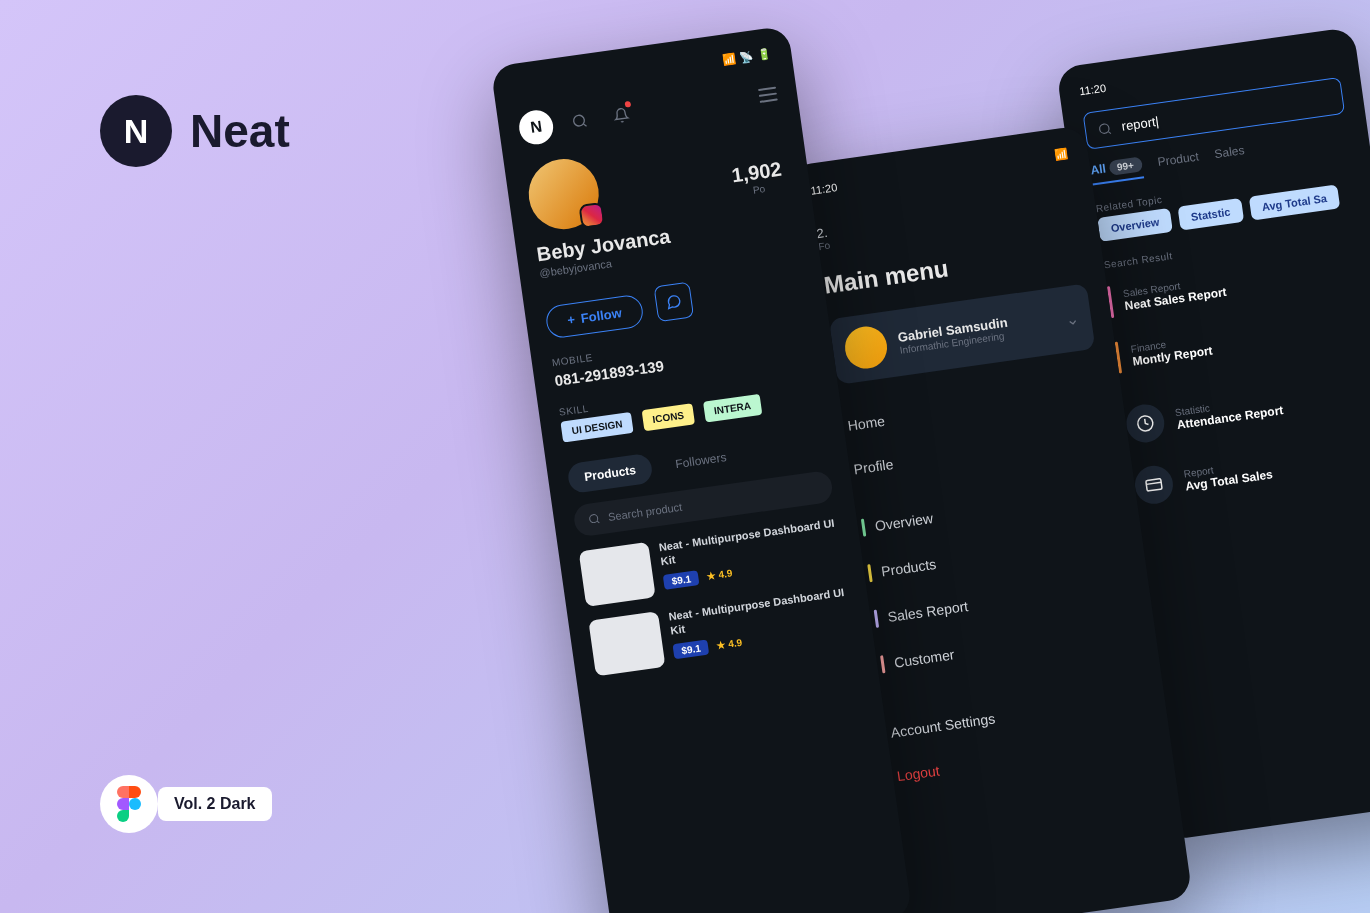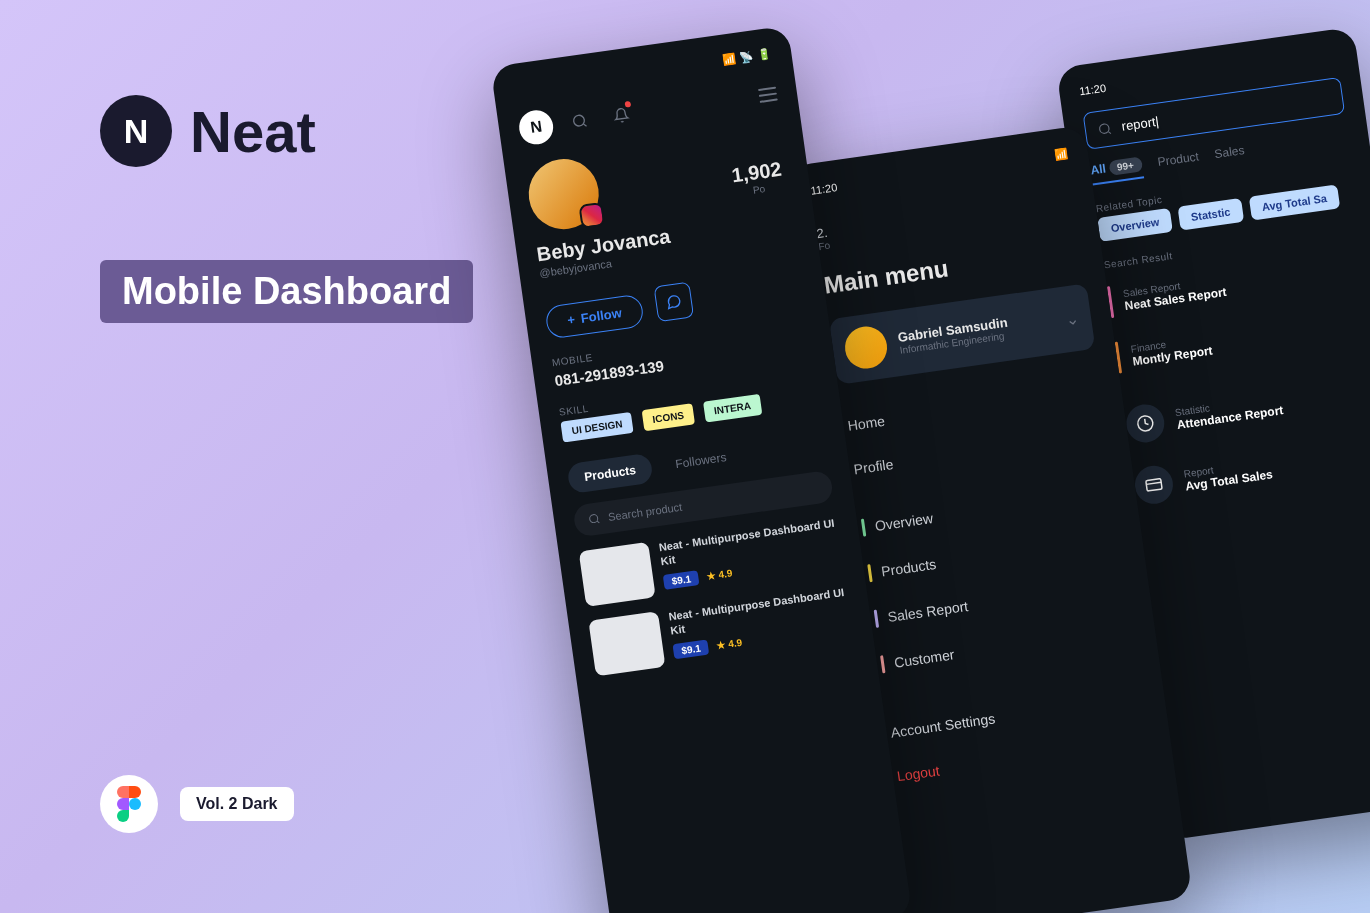--- a/index.html
+++ b/index.html
@@ -1,22 +1,22 @@
 <!DOCTYPE html>
 <html><head>
 <meta charset="utf-8">
 <style>
 *{margin:0;padding:0;box-sizing:border-box;font-family:-apple-system,BlinkMacSystemFont,'Segoe UI',sans-serif}
 body{width:1370px;height:913px;background:linear-gradient(135deg,#d4c5f9 0%,#c8b8f0 40%,#b8cef5 100%);position:relative;overflow:hidden}
 .brand{position:absolute;top:95px;left:100px;display:flex;align-items:center;gap:18px}
 .brand-logo{width:72px;height:72px;border-radius:50%;background:#1a1a2e;display:flex;align-items:center;justify-content:center;color:#fff;font-size:34px;font-weight:700}
-.brand-name{font-size:58px;font-weight:800;color:#1a1a2e}
+.brand-name{font-size:46px;font-weight:800;color:#1a1a2e}
 .headline{position:absolute;top:260px;left:100px}
 .badge{display:inline-block;background:#6b5b95;color:#fff;padding:10px 22px;border-radius:6px;font-size:38px;font-weight:700;margin-bottom:14px}
-.tools{position:absolute;bottom:80px;left:100px;display:flex;align-items:center;gap:22px}
+.tools{position:absolute;bottom:80px;left:100px;display:flex;align-items:center;}
 .figma-badge{width:58px;height:58px;border-radius:50%;background:#fff;display:flex;align-items:center;justify-content:center}
 .vol-badge{background:#fff;color:#1a1a2e;padding:8px 16px;border-radius:8px;font-size:16px;font-weight:700}
 .phones{position:absolute;right:-80px;top:-40px;width:900px;height:1000px;transform:rotate(-8deg)}
 .screen{position:absolute;background:#0f1419;border-radius:24px;box-shadow:0 30px 80px rgba(0,0,0,.4);padding:20px;color:#e8e8e8}
 .screen1{left:0;top:40px;width:300px;height:900px;z-index:3}
 .screen2{left:280px;top:180px;width:300px;height:780px;z-index:2}
 .screen3{left:560px;top:120px;width:300px;height:780px;z-index:1}
 .status-bar{display:flex;justify-content:space-between;align-items:center;font-size:11px;margin-bottom:16px;color:#fff}
 .status-icons{display:flex;gap:4px;align-items:center}
 .s1-top{display:flex;align-items:center;gap:12px;margin-bottom:18px}
@@ -81,21 +81,20 @@
 </style>
 </head>
 <body>
 
 <div class="brand">
   <div class="brand-logo">N</div>
   <div class="brand-name">Neat</div>
 </div>
 
 <div class="headline">
-  <div><span class="badge">Mobile Dashboard</span></div>
 </div>
 
 <div class="tools">
   <div class="figma-badge">
     <svg width="24" height="36" viewBox="0 0 24 36">
         <circle cx="18" cy="18" r="6" fill="#1abcfe"></circle>
         <path d="M6 0h6v12H6a6 6 0 010-12z" fill="#ff7262"></path>
         <path d="M12 0h6a6 6 0 010 12h-6V0z" fill="#ff4d12"></path>
         <path d="M6 12h6v12H6a6 6 0 010-12z" fill="#a259ff"></path>
         <path d="M6 24h6v6a6 6 0 11-6-6z" fill="#0acf83"></path>

